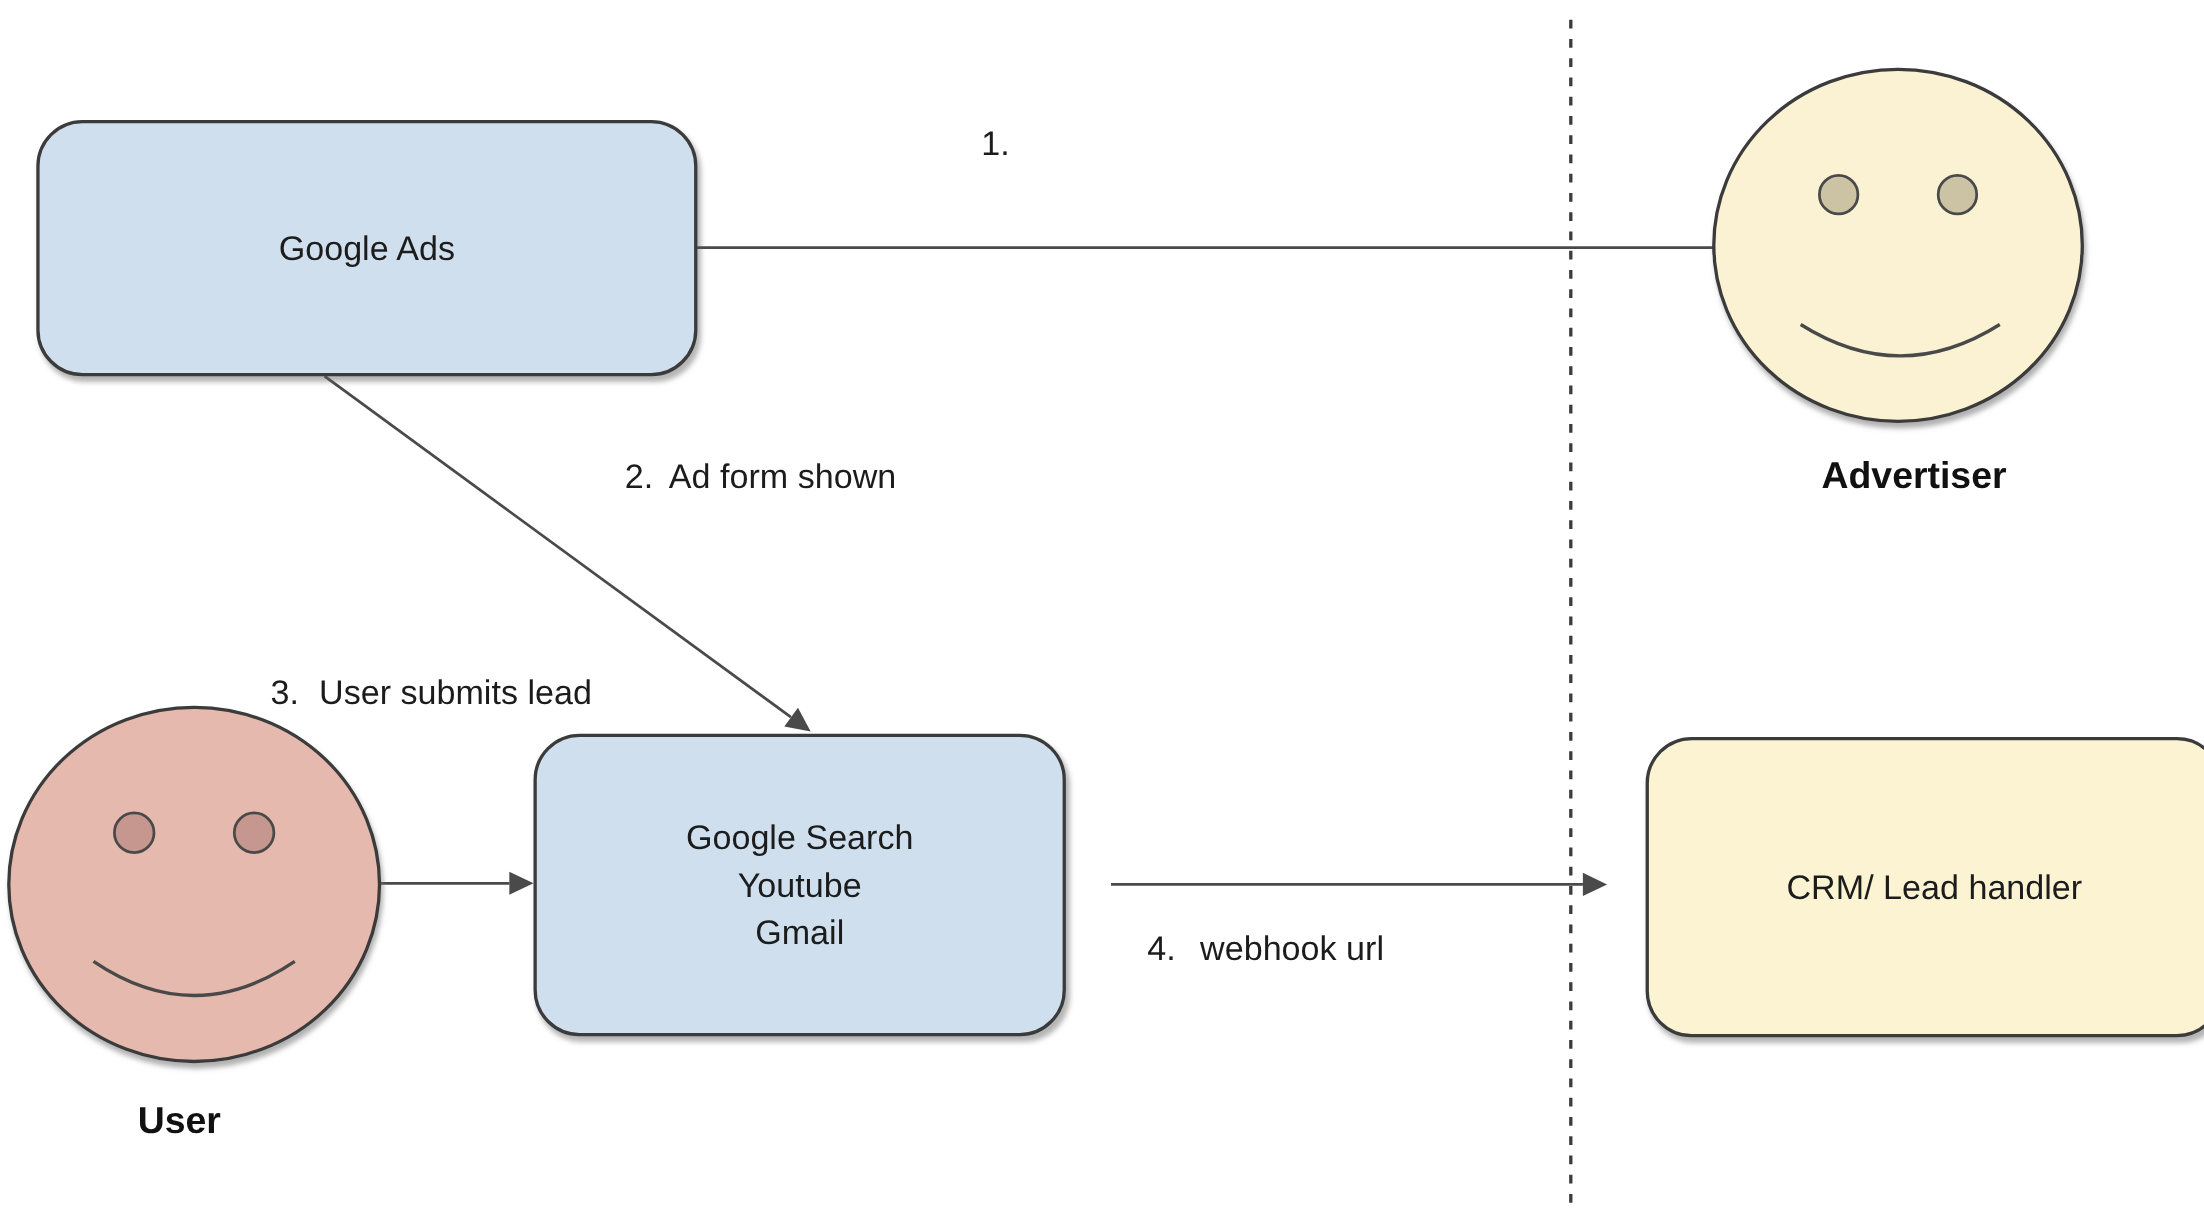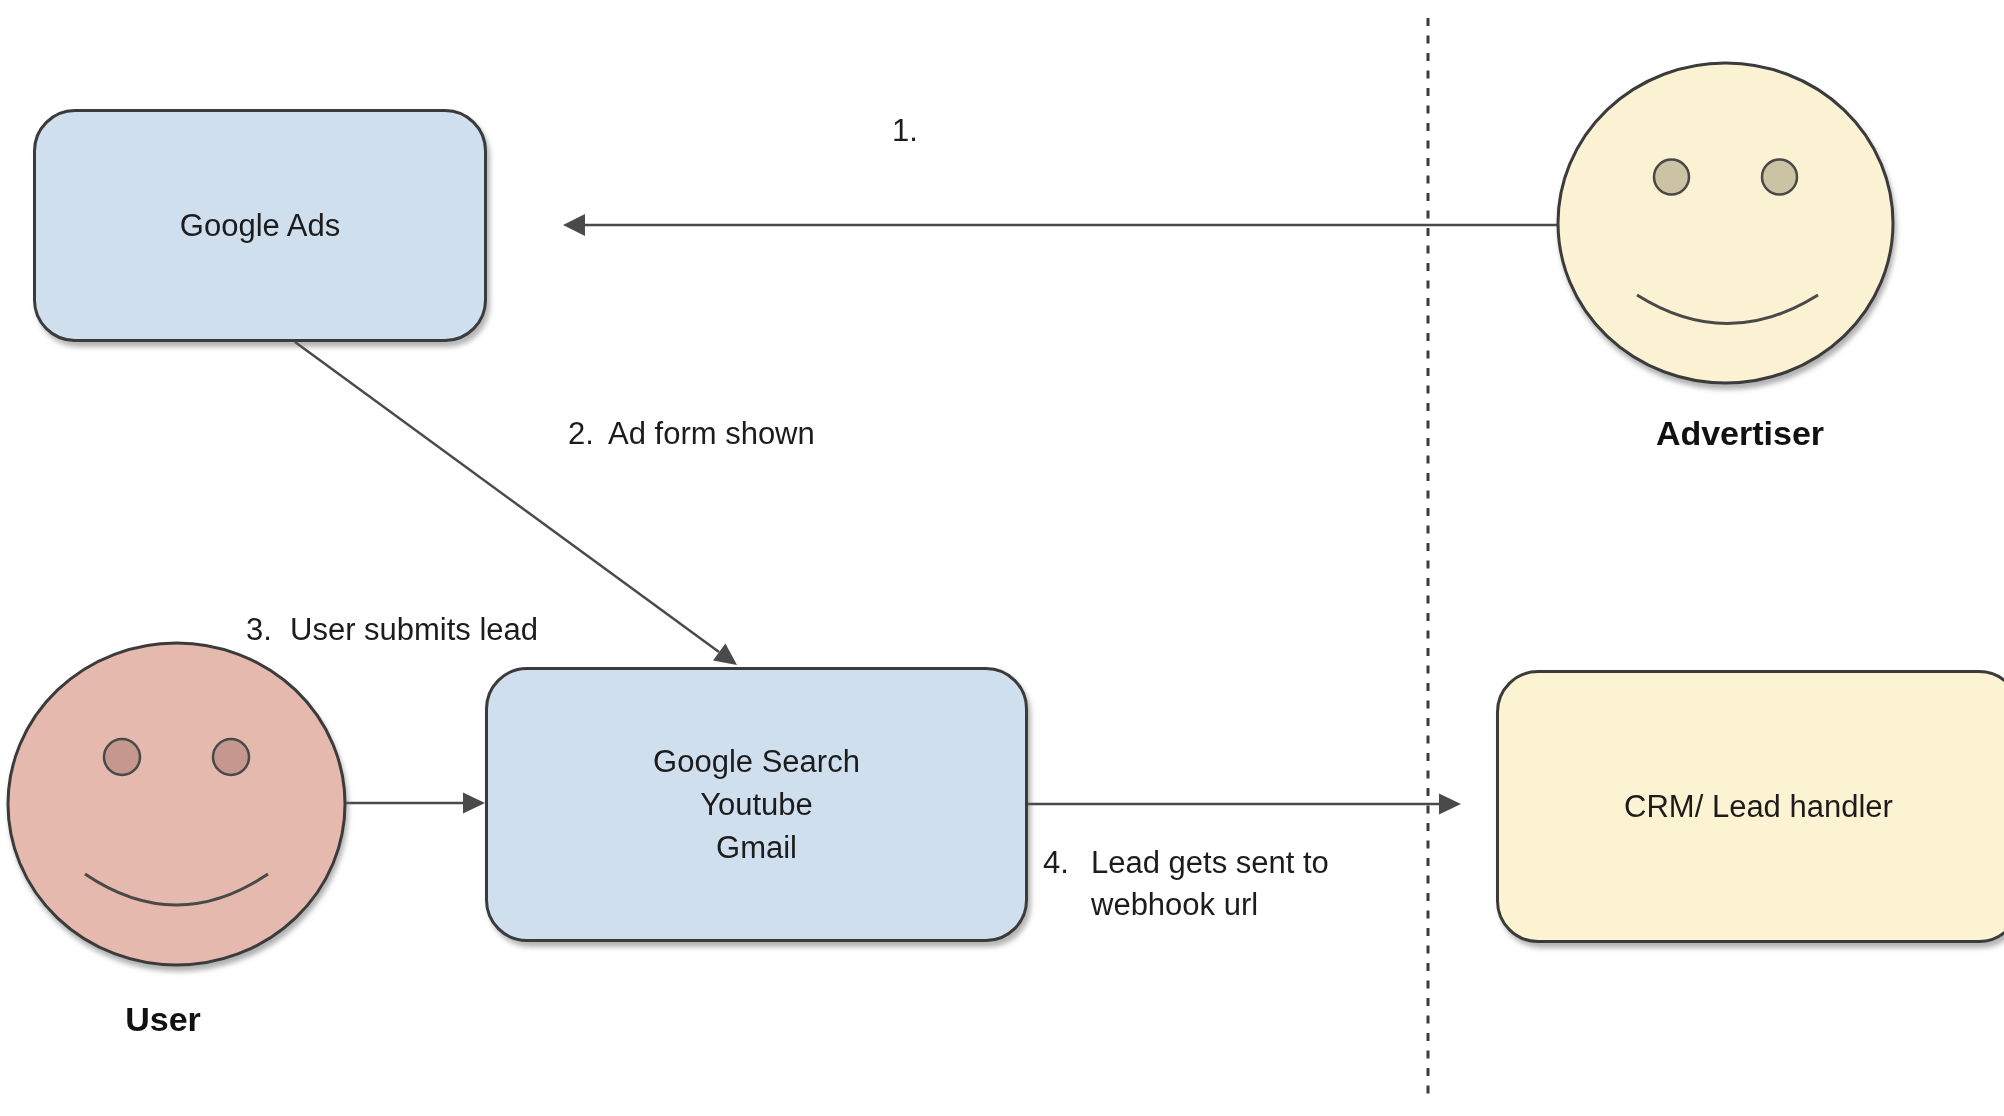--- a/index.html
+++ b/index.html
@@ -18,22 +18,22 @@
     border-radius:42px;
     display:flex;
     align-items:center;
     justify-content:center;
     text-align:center;
     font-size:31px;
     color:#1c1c1c;
     box-shadow:3px 5px 5px rgba(90,90,90,0.45);
     line-height:43px;
   }
-  .node-google-ads{left:33px;top:109px;width:454px;height:233px;}
-  .node-platforms{left:485px;top:667px;width:543px;height:275px;}
+  .node-google-ads{left:33px;top:109px;width:601px;height:233px;}
+  .node-platforms{left:485px;top:667px;width:484px;height:275px;}
   .node-crm{left:1463px;top:670px;width:525px;height:273px;margin-left:33px;}
   .step{
     position:absolute;
     display:flex;
     font-size:31px;
     color:#1c1c1c;
     line-height:42px;
     white-space:nowrap;
   }
   .step .num{flex:0 0 48px;}
@@ -123,21 +123,20 @@
   </div>
 
   <div class="step" style="left:246px;top:609px;">
     <span class="num" style="flex-basis:44px;">3.</span>
     <div>User submits lead</div>
   </div>
 
   <div class="step" style="left:1043px;top:842px;">
     <span class="num">4.</span>
     <div>
-      <div>Lead gets sent to</div>
       <div>webhook url</div>
     </div>
   </div>
 
   <div class="actor-label user-label">User</div>
 
   <div class="actor-label advertiser-label">Advertiser</div>
 
 </div>
 

